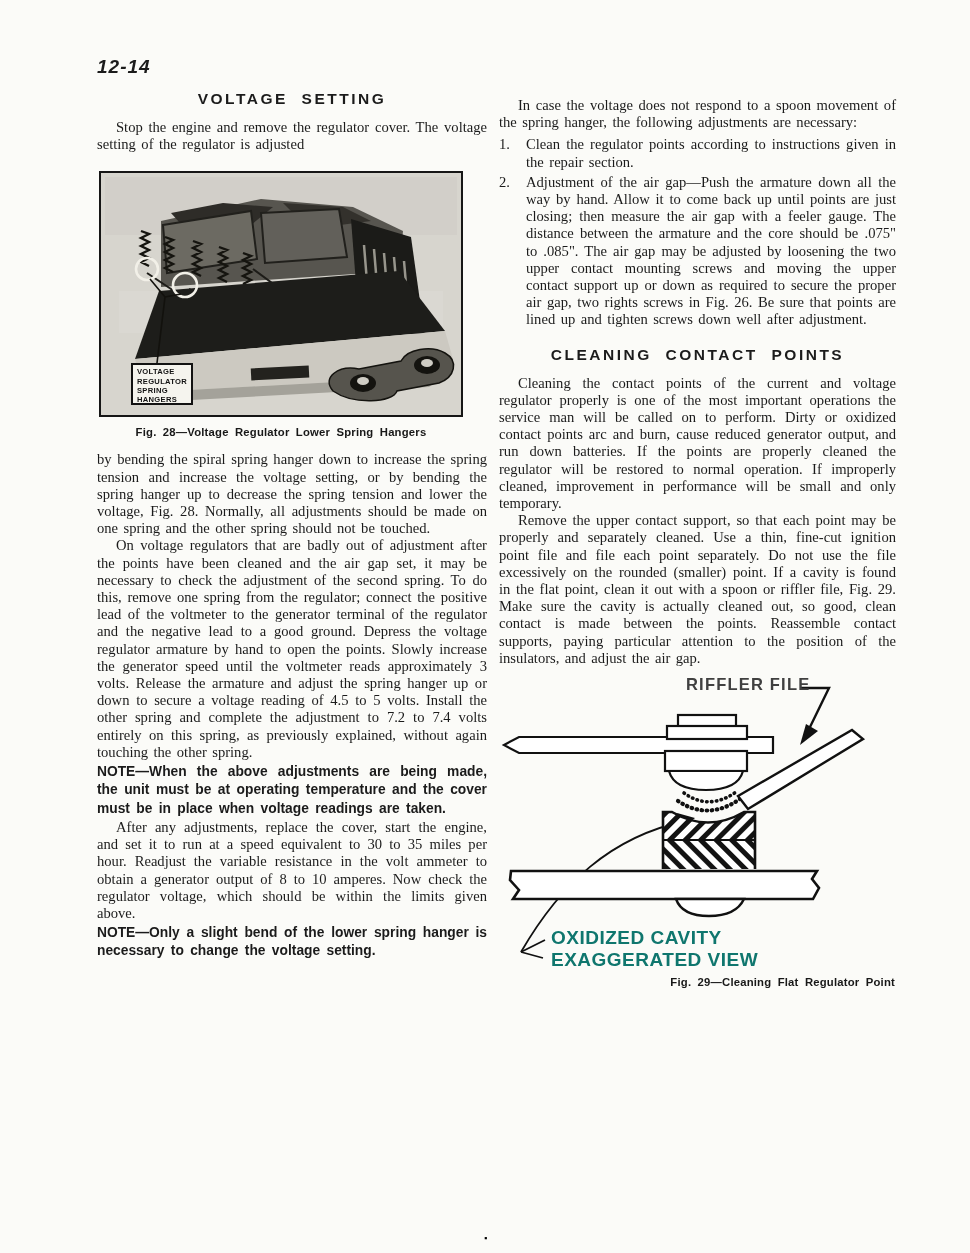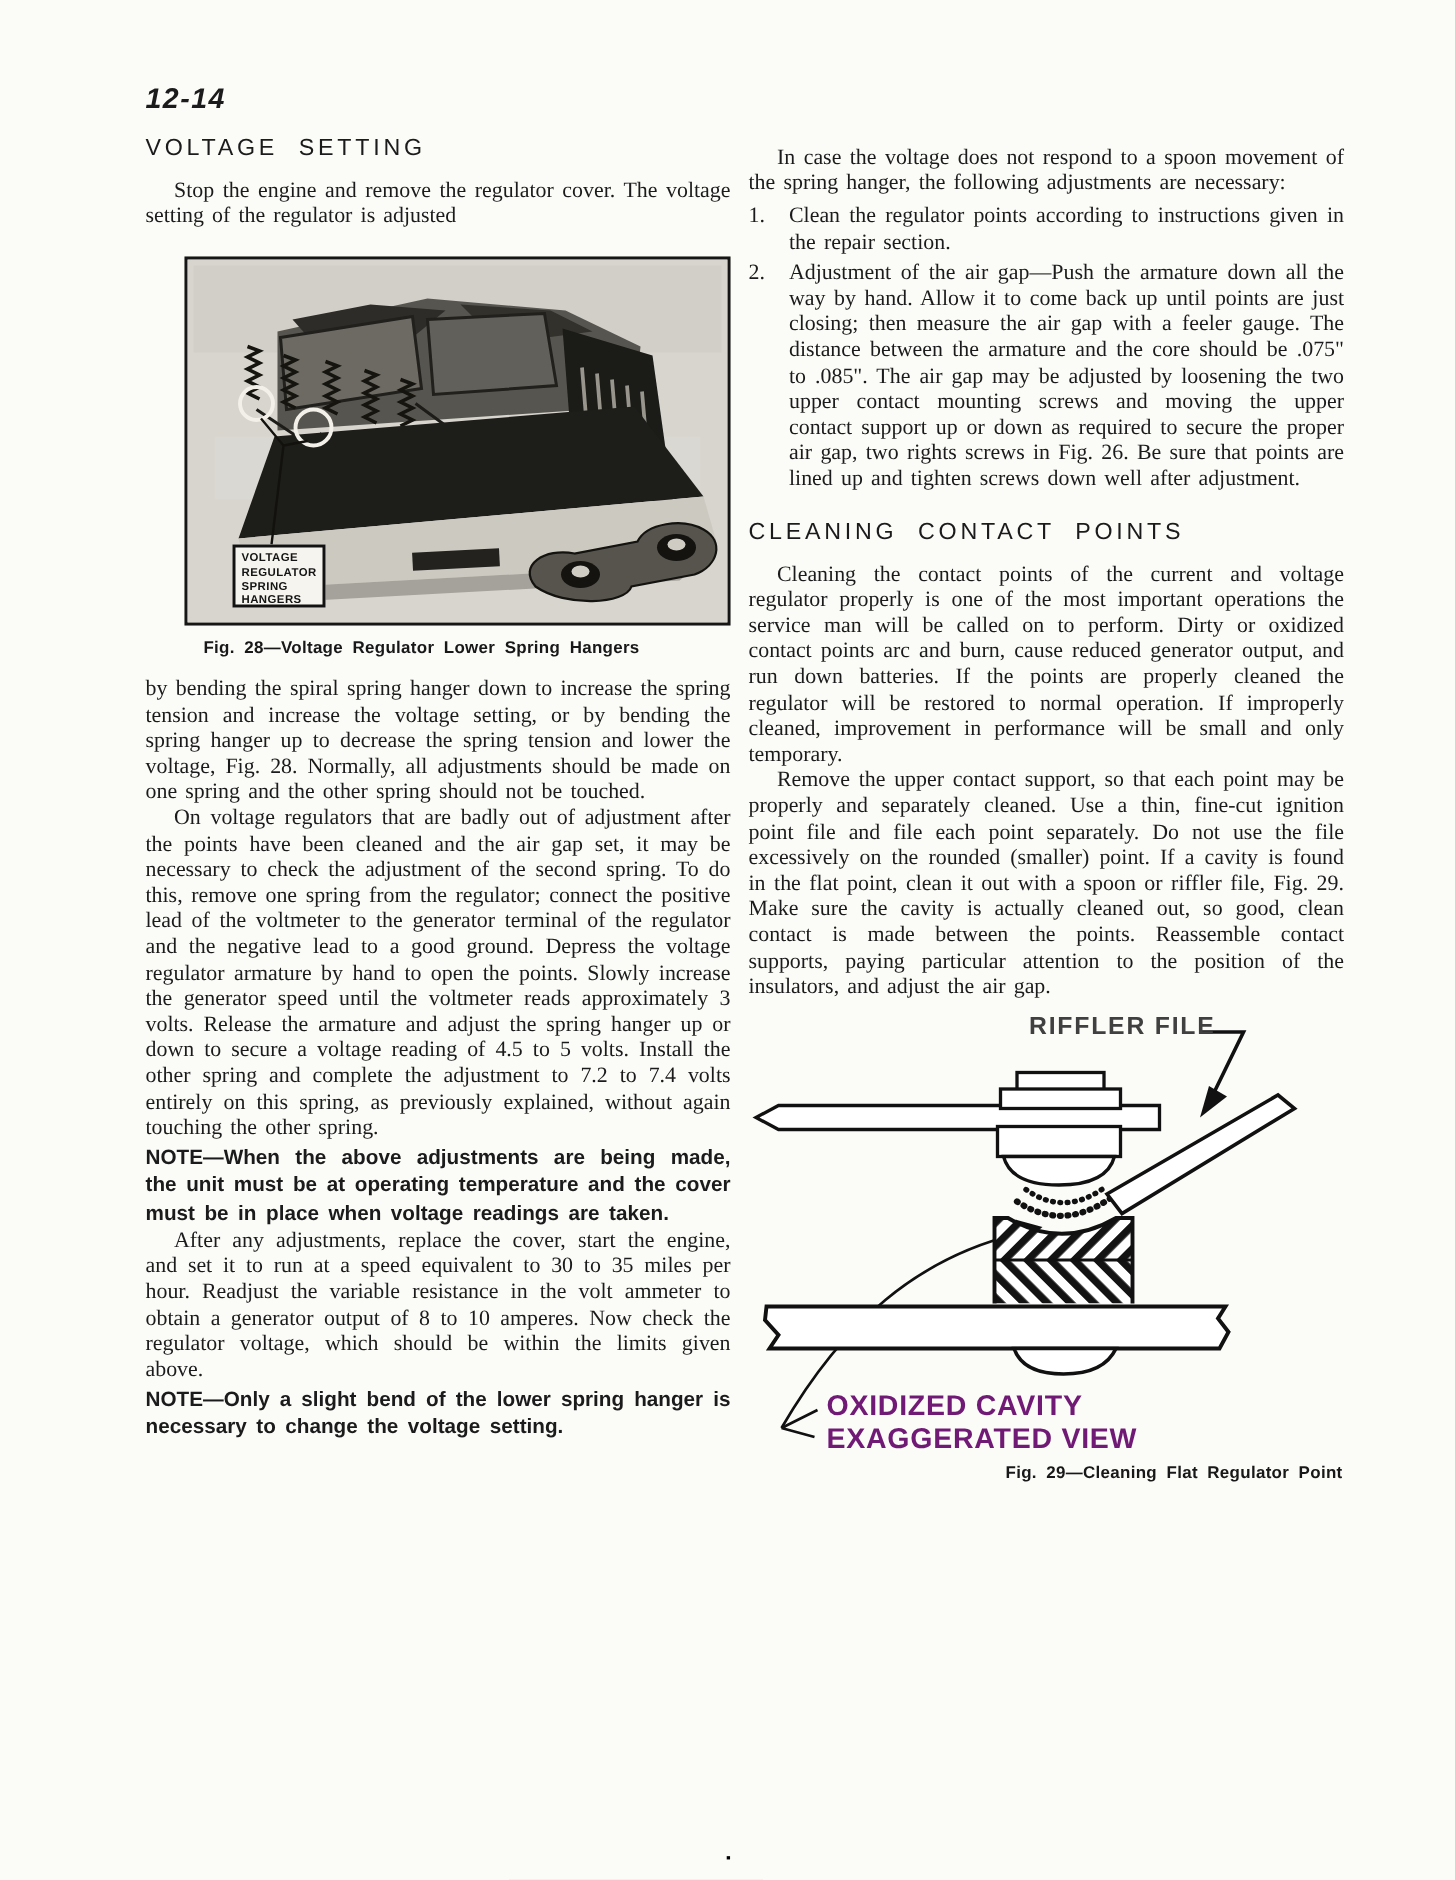--- a/index.html
+++ b/index.html
@@ -10,40 +10,39 @@
   }
   .pagenum{
     position:absolute;left:97px;top:56px;
     font-family:"Liberation Sans",sans-serif;font-weight:bold;font-style:italic;
     font-size:19px;letter-spacing:1px;
   }
   .col{position:absolute;top:0;}
   .col-left{left:97px;width:390px;top:90px;}
   .col-right{left:499px;width:397px;top:97px;}
   .sechead{
-    font-family:"Liberation Sans",sans-serif;font-weight:normal;
+    font-family:"Liberation Sans",sans-serif;font-weight:bold;
     font-size:15.5px;letter-spacing:2.5px;word-spacing:7px;
-    text-align:left;margin:0 0 11px 0;
+    text-align:center;margin:0 0 11px 0;
   }
   p.body{
     margin:0;font-size:14.6px;line-height:17.2px;text-align:justify;
     word-spacing:1.8px;
   }
   p.indent{text-indent:19px;}
   .note{
     font-family:"Liberation Sans",sans-serif;font-weight:bold;
     font-size:13.8px;line-height:18.3px;text-align:justify;word-spacing:2.5px;
     margin:2px 0 0 0;
   }
   
   .fig28{margin:18px 0 0 2px;width:364px;}
   .fig28-frame{
     position:relative;width:360px;height:242px;border:2px solid #161616;
     background:#d7d5ce;
-    margin-left:24px;
   }
   .fig28-labelbox{
     position:absolute;left:30px;top:190px;width:62px;height:42px;
     background:#f5f4ee;border:2px solid #121212;box-sizing:border-box;
     font-family:"Liberation Sans",sans-serif;font-weight:bold;
     font-size:7.6px;line-height:9.2px;letter-spacing:0.3px;
     padding:2px 0 0 4px;color:#141414;
   }
   .figcap{
     font-family:"Liberation Sans",sans-serif;font-weight:bold;
@@ -61,21 +60,21 @@
   .fig29{position:relative;width:400px;height:306px;}
   .fig29 svg{position:absolute;left:0;top:0;}
   .riffler-label{
     position:absolute;left:191px;top:6px;
     font-family:"Liberation Sans",sans-serif;font-weight:bold;
     font-size:16.5px;letter-spacing:1.2px;color:#404040;white-space:nowrap;
   }
   .cavity-label{
     position:absolute;left:56px;top:258px;
     font-family:"Liberation Sans",sans-serif;font-weight:bold;
-    font-size:19px;line-height:21.5px;letter-spacing:0.5px;color:#701a75;
+    font-size:19px;line-height:21.5px;letter-spacing:0.5px;color:#0f766e;
     white-space:nowrap;
   }
   .fig29cap{margin-top:1px;width:400px;text-align:right;}
   .footer-mark{
     position:absolute;left:484px;top:1233px;font-size:9px;color:#000;
   }
 </style>
 </head>
 <body>
 

